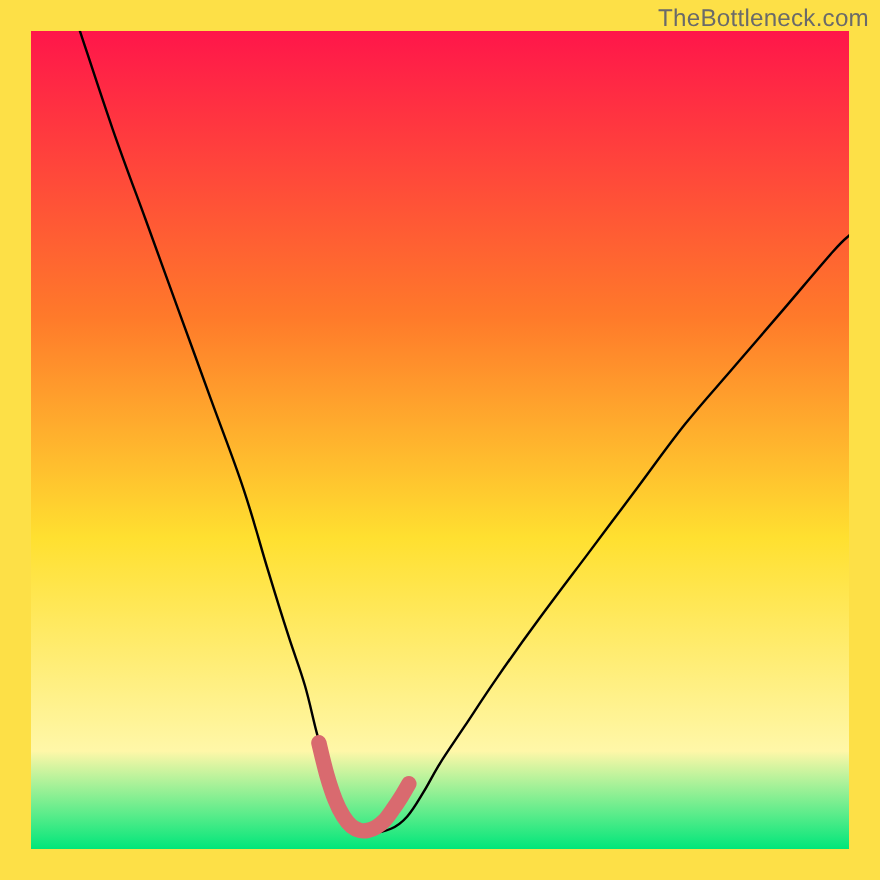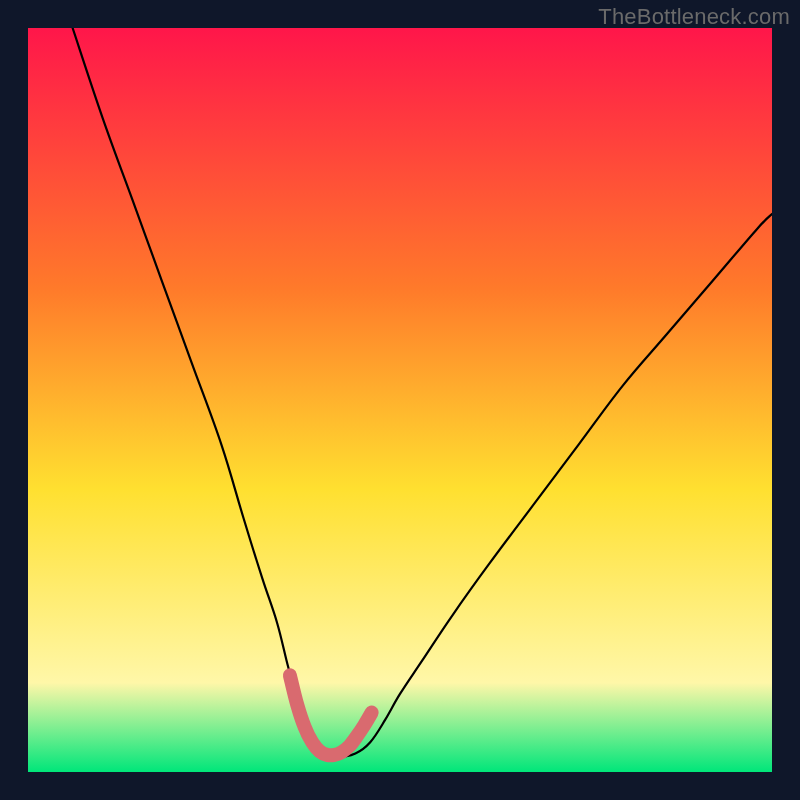--- a/index.html
+++ b/index.html
@@ -10,21 +10,21 @@
     background: #000;
     overflow: hidden;
     font-family: Arial, Helvetica, sans-serif;
   }
   .frame {
     position: absolute;
     top: 0;
     left: 0;
     width: 800px;
     height: 800px;
-    background: #0f172a;
+    background: #fde047;
   }
   .plot {
     position: absolute;
     top: 28px;
     left: 28px;
     width: 744px;
     height: 744px;
     overflow: hidden;
   }
   .watermark {

